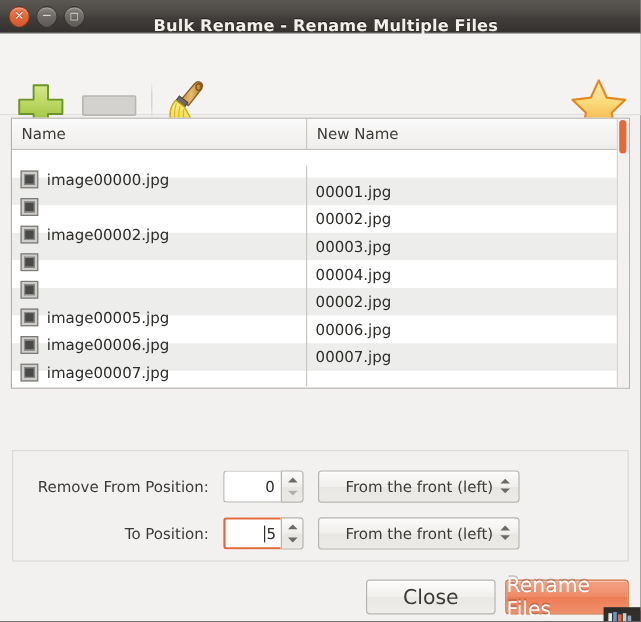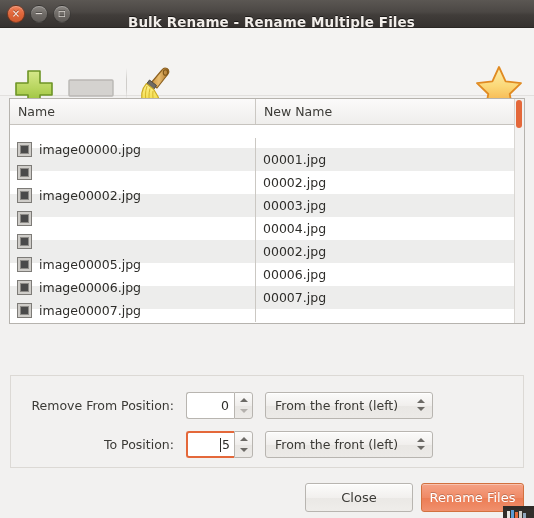--- a/index.html
+++ b/index.html
@@ -228,30 +228,31 @@
     width: 168px; height: 27px;
     background: linear-gradient(to bottom, #fbfbfa 0%, #f1efed 50%, #e9e7e4 51%, #eceae7 100%);
     border: 1px solid #b8b5b0;
     border-radius: 3px;
     display: flex; align-items: center;
     padding: 0 6px 0 9px;
     font-size: 12.5px;
     color: #3b3a36;
     box-shadow: inset 0 1px 0 rgba(255,255,255,.85);
     cursor: default;
+    text-align: right;
   }
   .dir-combo .label { flex: 1; white-space: nowrap; }
 
   
   .btn {
     position: absolute;
     height: 29px;
     border-radius: 3px;
     display: flex; align-items: center; justify-content: center;
-    font-size: 13px;
+    font-size: 17px;
     cursor: default;
   }
   #close-button {
     left: 305px; top: 483px; width: 108px;
     background: linear-gradient(to bottom, #fcfcfb 0%, #f2f0ee 50%, #eae8e5 51%, #efedea 100%);
     border: 1px solid #b8b5b0;
     color: #3b3a36;
     box-shadow: inset 0 1px 0 rgba(255,255,255,.9);
   }
   #rename-button {

